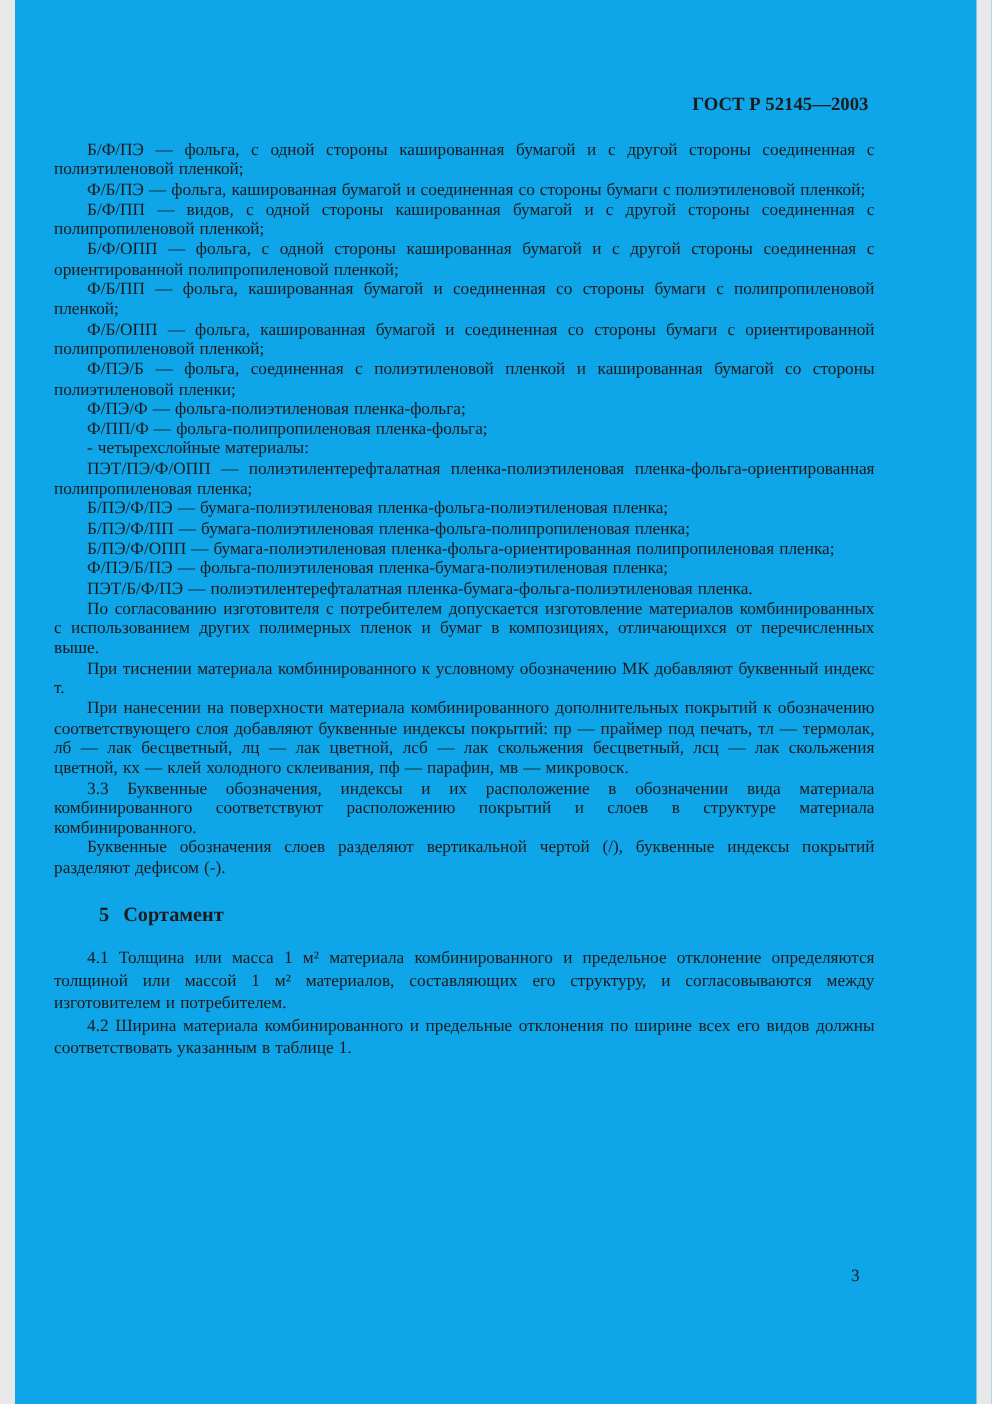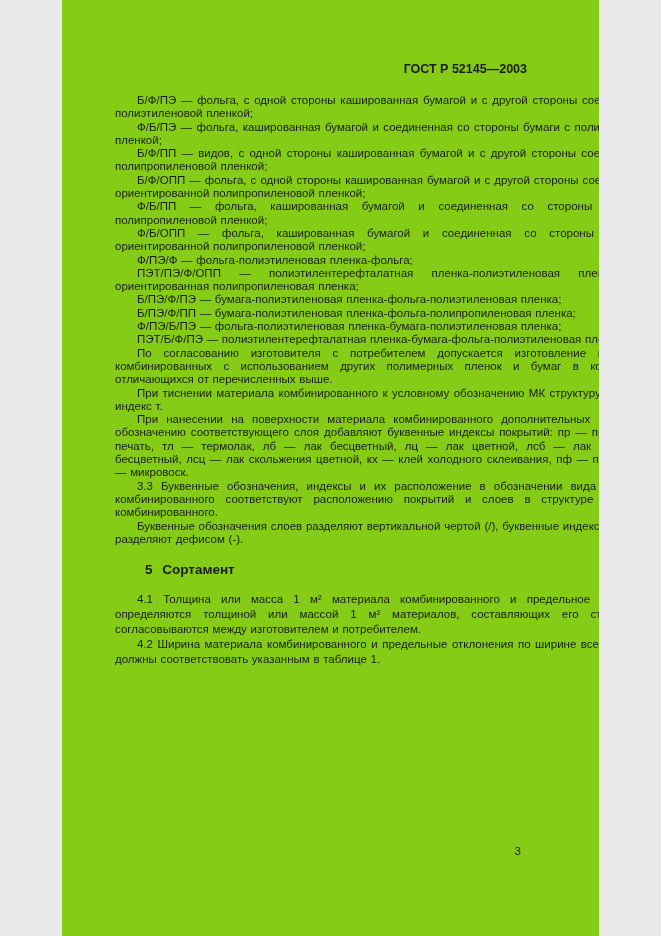--- a/index.html
+++ b/index.html
@@ -2,43 +2,43 @@
 <html lang="ru"><head>
 <meta charset="utf-8">
 <style>
   html, body {
     margin: 0;
     padding: 0;
     background: #e8e8e8;
   }
   .page {
     position: relative;
-    width: 537px;
+    width: 641px;
     height: 936px;
     margin: 0 auto;
-    background: #84cc16;
+    background: #0ea5e9;
     color: #1b1b1b;
-    font-family: Liberation Sans, sans-serif;
+    font-family: Liberation Serif, serif;
     overflow: hidden;
   }
   .running-header {
     position: absolute;
     top: 62px;
     left: 43px;
     right: 72px;
     text-align: right;
     font-weight: bold;
     font-size: 12.5px;
     line-height: 14px;
     white-space: nowrap;
   }
   .doc-body {
     position: absolute;
     top: 94px;
-    left: 53px;
+    left: 26px;
     width: 547px;
   }
   .doc-body p {
     margin: 0;
     text-indent: 22px;
     text-align: justify;
     font-size: 11.5px;
     line-height: 13.3px;
     word-spacing: 0.5px;
   }
@@ -71,28 +71,32 @@
 
   <div class="doc-body">
 
     <div>
       <p>Б/Ф/ПЭ — фольга, с одной стороны кашированная бумагой и с другой стороны соединенная с полиэтиленовой пленкой;</p>
       <p>Ф/Б/ПЭ — фольга, кашированная бумагой и соединенная со стороны бумаги с полиэтиленовой пленкой;</p>
       <p>Б/Ф/ПП — видов, с одной стороны кашированная бумагой и с другой стороны соединенная с полипропиленовой пленкой;</p>
       <p>Б/Ф/ОПП — фольга, с одной стороны кашированная бумагой и с другой стороны соединенная с ориентированной полипропиленовой пленкой;</p>
       <p>Ф/Б/ПП — фольга, кашированная бумагой и соединенная со стороны бумаги с полипропиленовой пленкой;</p>
       <p>Ф/Б/ОПП — фольга, кашированная бумагой и соединенная со стороны бумаги с ориентированной полипропиленовой пленкой;</p>
+      <p>Ф/ПЭ/Б — фольга, соединенная с полиэтиленовой пленкой и кашированная бумагой со стороны полиэтиленовой пленки;</p>
       <p>Ф/ПЭ/Ф — фольга-полиэтиленовая пленка-фольга;</p>
+      <p>Ф/ПП/Ф — фольга-полипропиленовая пленка-фольга;</p>
+      <p>- четырехслойные материалы:</p>
       <p>ПЭТ/ПЭ/Ф/ОПП — полиэтилентерефталатная пленка-полиэтиленовая пленка-фольга-ориентированная полипропиленовая пленка;</p>
       <p>Б/ПЭ/Ф/ПЭ — бумага-полиэтиленовая пленка-фольга-полиэтиленовая пленка;</p>
       <p>Б/ПЭ/Ф/ПП — бумага-полиэтиленовая пленка-фольга-полипропиленовая пленка;</p>
+      <p>Б/ПЭ/Ф/ОПП — бумага-полиэтиленовая пленка-фольга-ориентированная полипропиленовая пленка;</p>
       <p>Ф/ПЭ/Б/ПЭ — фольга-полиэтиленовая пленка-бумага-полиэтиленовая пленка;</p>
       <p>ПЭТ/Б/Ф/ПЭ — полиэтилентерефталатная пленка-бумага-фольга-полиэтиленовая пленка.</p>
       <p>По согласованию изготовителя с потребителем допускается изготовление материалов комбинированных с использованием других полимерных пленок и бумаг в композициях, отличающихся от перечисленных выше.</p>
-      <p>При тиснении материала комбинированного к условному обозначению МК структуру буквенный индекс т.</p>
+      <p>При тиснении материала комбинированного к условному обозначению МК добавляют буквенный индекс т.</p>
       <p>При нанесении на поверхности материала комбинированного дополнительных покрытий к обозначению соответствующего слоя добавляют буквенные индексы покрытий: пр — праймер под печать, тл — термолак, лб — лак бесцветный, лц — лак цветной, лсб — лак скольжения бесцветный, лсц — лак скольжения цветной, кх — клей холодного склеивания, пф — парафин, мв — микровоск.</p>
       <p>3.3 Буквенные обозначения, индексы и их расположение в обозначении вида материала комбинированного соответствуют расположению покрытий и слоев в структуре материала комбинированного.</p>
       <p>Буквенные обозначения слоев разделяют вертикальной чертой (/), буквенные индексы покрытий разделяют дефисом (-).</p>
     </div>
 
     <div class="section-4">
       <div class="section-heading">5 Сортамент</div>
       <p>4.1 Толщина или масса 1 м² материала комбинированного и предельное отклонение определяются толщиной или массой 1 м² материалов, составляющих его структуру, и согласовываются между изготовителем и потребителем.</p>
       <p>4.2 Ширина материала комбинированного и предельные отклонения по ширине всех его видов должны соответствовать указанным в таблице 1.</p>
     </div>

